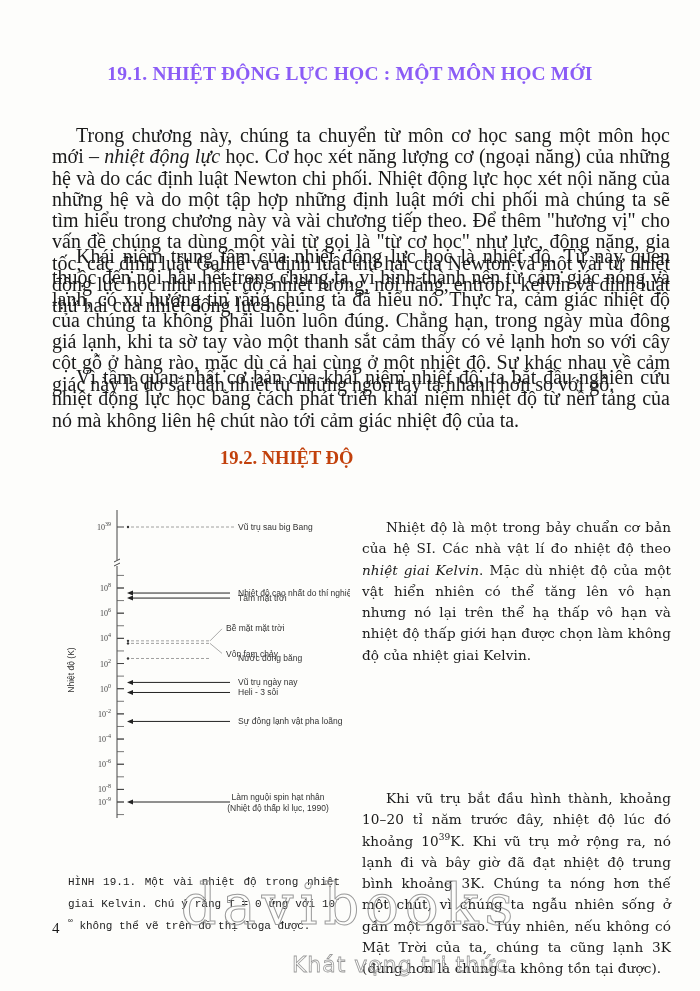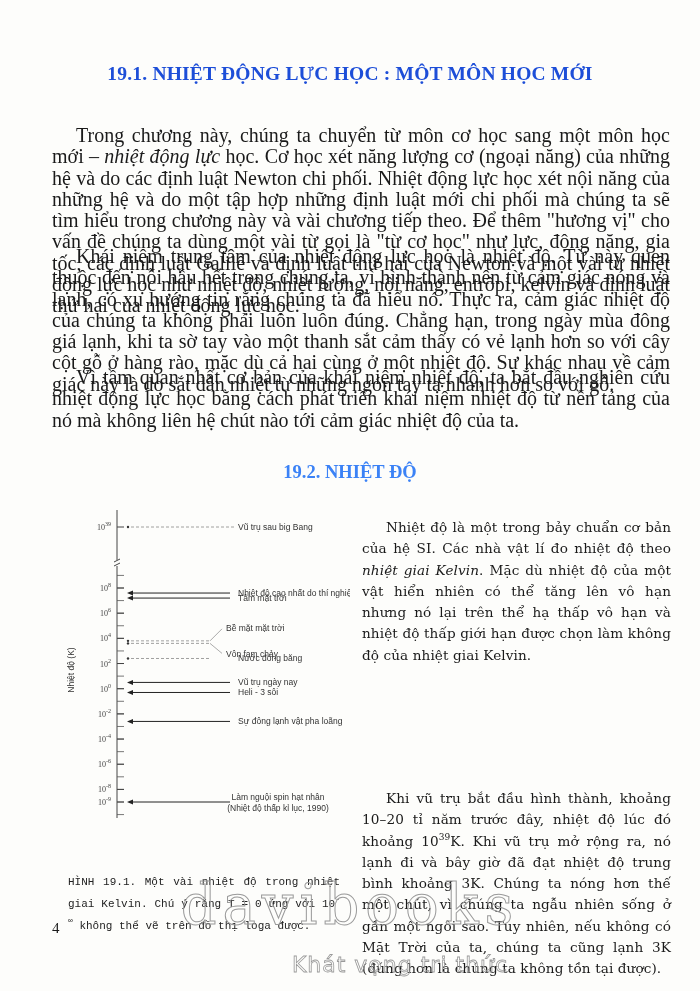--- a/index.html
+++ b/index.html
@@ -7,34 +7,34 @@
       width: 700px; height: 991px; overflow: hidden;
       background: #fdfdfb;
       font-family: "Liberation Serif", "DejaVu Serif", serif;
       color: #1a1a1a;
       position: relative;
     }
     .page { position: absolute; left: 0; top: 0; width: 700px; height: 991px; }
     .h1 {
       position: absolute; left: 0; width: 700px; top: 63px;
       text-align: center; font-weight: bold; font-size: 19.5px;
-      letter-spacing: 0.2px; color: #1d4ed8;
+      letter-spacing: 0.2px; color: #8b5cf6;
     }
     .para {
       position: absolute; left: 52px; width: 618px;
       font-size: 20px; line-height: 21.3px; text-align: justify;
       text-indent: 24px; margin: 0;
     }
     .para i { font-style: italic; }
     #p1 { top: 125px; }
     #p2 { top: 246px; }
     #p3 { top: 367px; }
     .h2 {
-      position: absolute; left: 220px; width: 260px; top: 462px;
-      text-align: center; font-weight: bold; font-size: 18.5px; color: #3b82f6;
+      position: absolute; left: 220px; width: 260px; top: 448px;
+      font-weight: bold; font-size: 18.5px; color: #c2410c;
     }
     .col {
       position: absolute; left: 362px; width: 309px;
       font-size: 15.2px; line-height: 21.3px; text-align: justify;
       text-indent: 24px; margin: 0; font-family: "DejaVu Serif", serif; font-size: 13.6px;
       letter-spacing: 0.1px;
     }
     #c1 { top: 517px; }
     #c2 { top: 654px; }
     #c3 { top: 748px; margin-top: 40px; }

